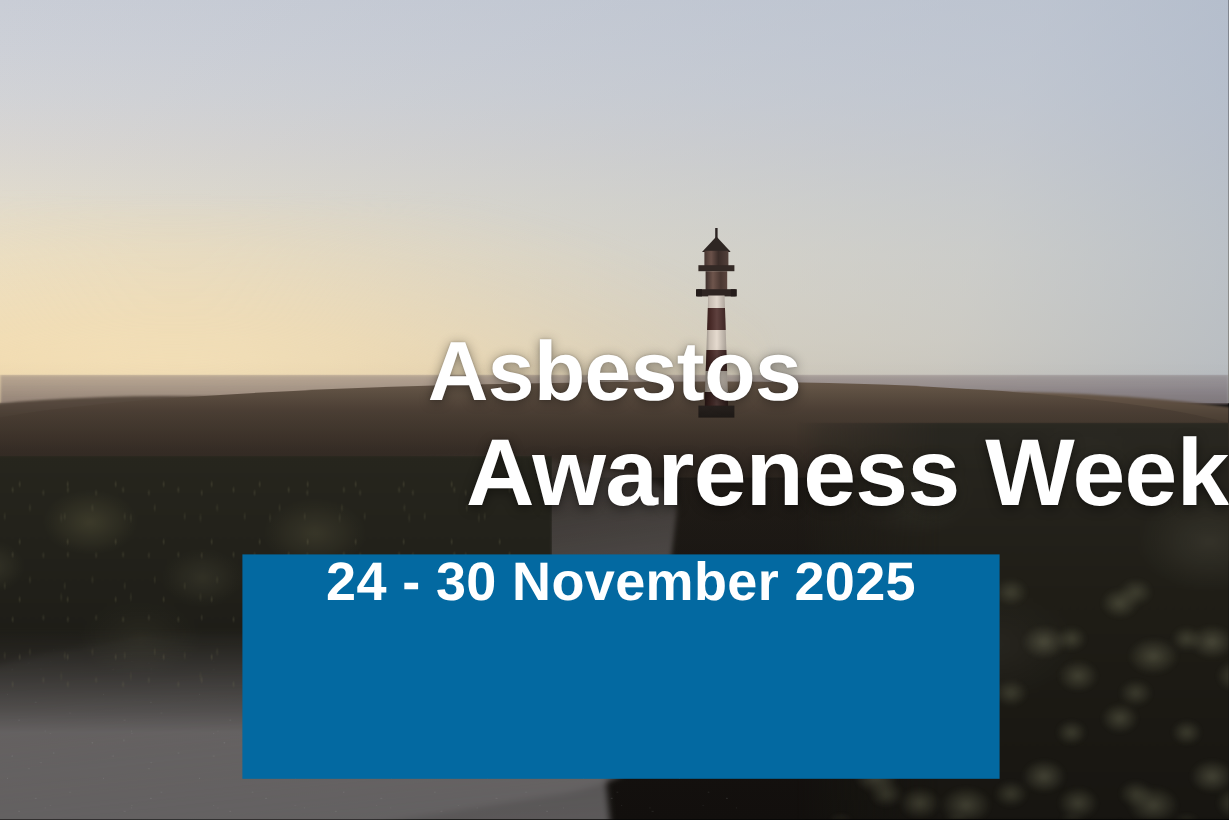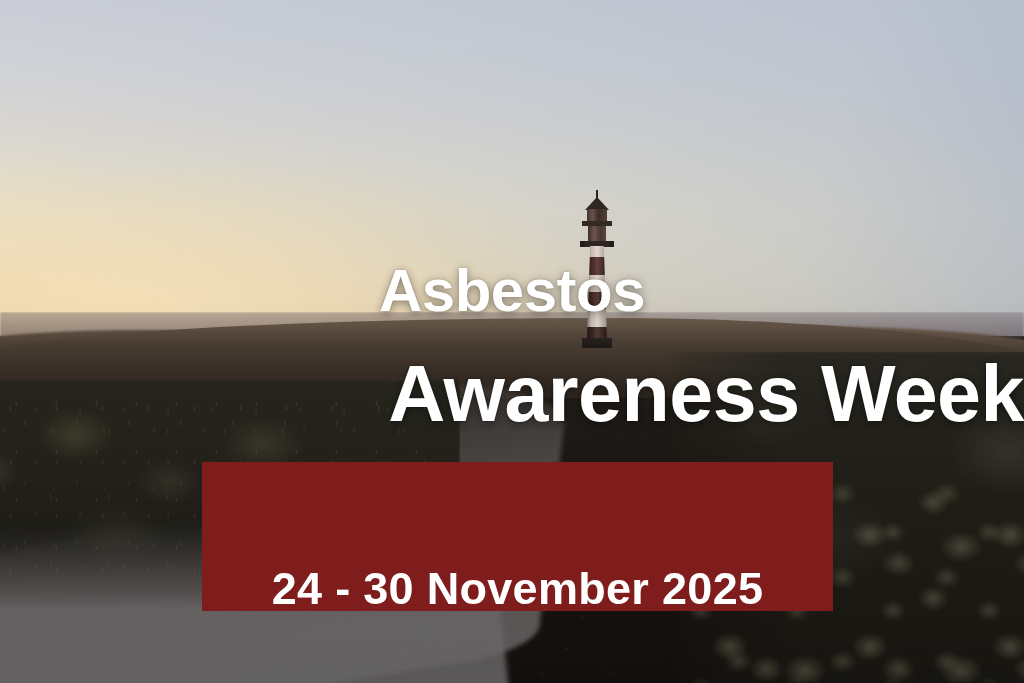--- a/index.html
+++ b/index.html
@@ -398,39 +398,39 @@
     text-align: center;
     color: #ffffff;
     font-weight: 700;
     letter-spacing: -0.5px;
     line-height: 1.0;
     text-shadow: 0 2px 10px rgba(0,0,0,0.42), 0 0 2px rgba(0,0,0,0.22);
     -webkit-font-smoothing: antialiased;
   }
   .headline-1 {
     position: absolute;
-    top: 261px;
-    font-size: 60px;
+    top: 274px;
+    font-size: 70px;
   }
   .headline-2 {
     position: absolute;
     top: 354px;
     font-size: 79px;
     text-align: right;
   }
 
   .date-banner {
     position: absolute;
     left: 202px;
     top: 462px;
     width: 631px;
-    height: 149px;
-    background: #7f1d1d;
+    height: 187px;
+    background: #0369a1;
     display: flex;
-    align-items: flex-end;
+    align-items: flex-start;
     justify-content: center;
   }
   .date-text {
     color: #ffffff;
     font-size: 45px;
     font-weight: 700;
     letter-spacing: 0.3px;
     line-height: 1;
     white-space: nowrap;
     -webkit-font-smoothing: antialiased;

